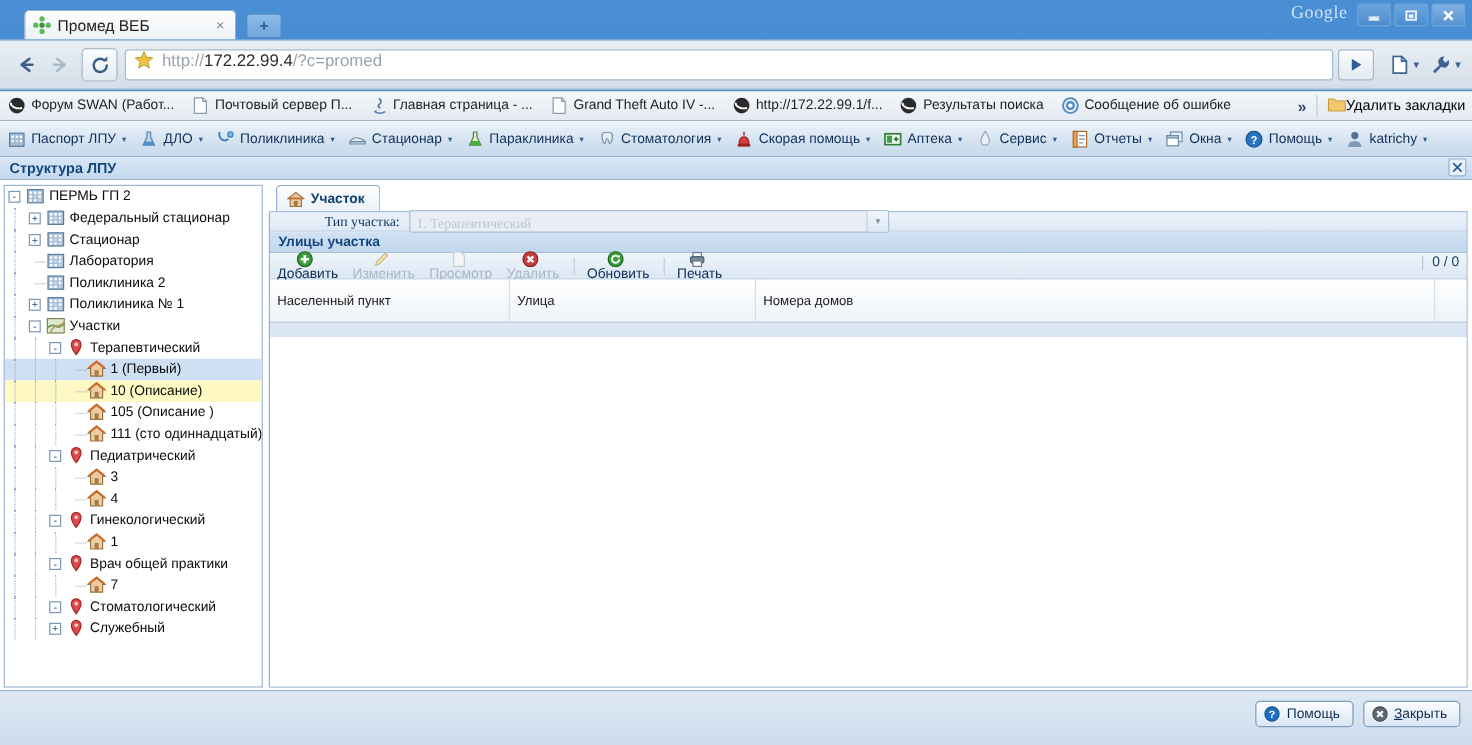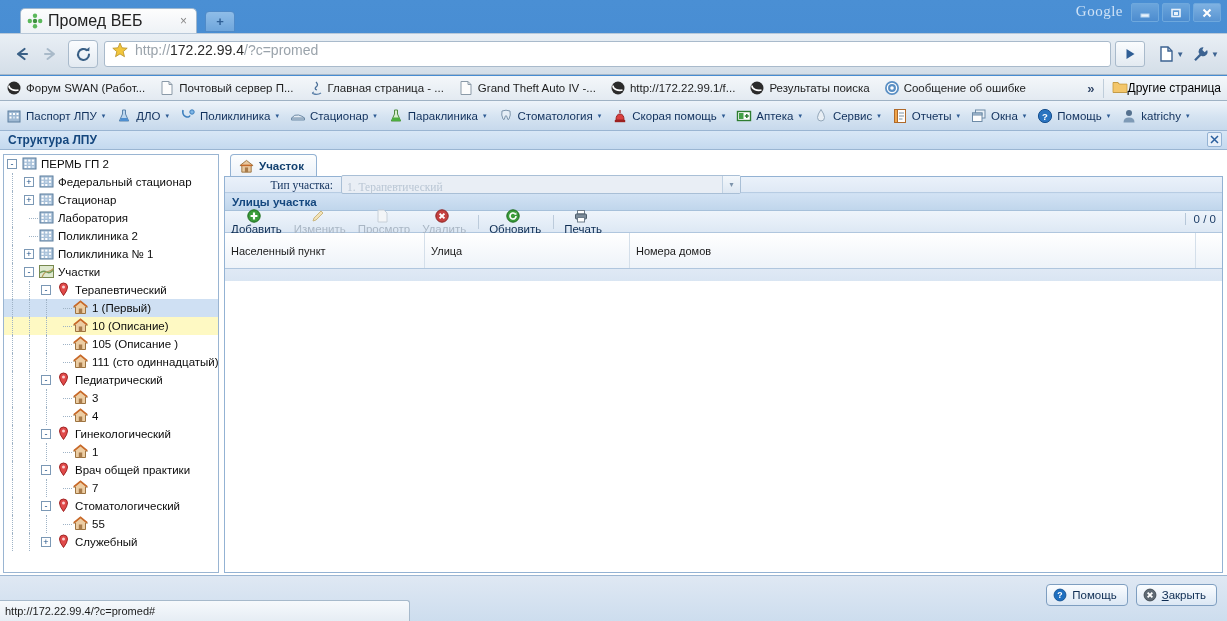--- a/index.html
+++ b/index.html
@@ -42,21 +42,21 @@
   .tabstrip { position: absolute; left: 0; top: 8px; height: 25px; }
   .ctab {
     position: absolute; left: 20px; top: 0; width: 177px; height: 25px;
     background: linear-gradient(180deg,#fdfdfd 0%, #eef2f6 100%);
     border: 1px solid #9fb7ce; border-bottom: none;
     border-radius: 5px 5px 0 0;
     display: flex; align-items: center; padding: 0 6px;
   }
   .ctab .favicon { width: 16px; height: 16px; margin-right: 5px; flex: 0 0 auto; }
   .ctab .tlabel {
-    flex: 1 1 auto; font-size: 16px; color: #222; white-space: nowrap;
+    flex: 1 1 auto; font-size: 13px; color: #222; white-space: nowrap;
     overflow: hidden;
   }
   .ctab .tclose { color: #888; font-size: 12px; padding: 0 3px; }
   .newtab {
     position: absolute; left: 205px; top: 3px; width: 30px; height: 21px;
     background: linear-gradient(180deg,#8fbde8 0%,#6fa6dc 100%);
     border: 1px solid #4f8ac8; border-radius: 4px 4px 0 0;
     display: flex; align-items: center; justify-content: center;
     color: #2e5f96; font-size: 13px; font-weight: bold;
   }
@@ -405,21 +405,21 @@
             <circle cx="8" cy="8" r="1.8" fill="#fff"></circle>
           </svg></span>
       <span class="bmtx">Сообщение об ошибке</span>
     </div>
     <div class="bm-chevron">»</div>
     <div class="bm-other">
       <span class="bmico"><svg width="16" height="16" viewBox="0 0 16 16">
             <path d="M1 3.5 h5 l1.3 1.6 h7.7 v8.4 h-14 z" fill="#f2c濃"></path>
             <path d="M1 3.5 h5 l1.3 1.6 h7.7 v8.4 h-14 z" fill="#f3c66b" stroke="#c79b3d" stroke-width="0.8"></path>
           </svg></span>
-      <span class="bmtx">Другие страница</span>
+      <span class="bmtx">Удалить закладки</span>
     </div>
   </div>
 
   <div class="app">
 
     <div class="appbar">
 
       <div class="menu">
         <span class="mico"><svg width="16" height="16" viewBox="0 0 16 16">
               <rect x="2" y="3" width="12" height="11" fill="#9fb9d3" stroke="#5d7f9f"></rect>
@@ -925,40 +925,20 @@
               <span class="tvl"></span>
             </span>
             <span class="tw">
               <span class="tgl">-</span>
             </span>
             <span class="tico"><svg width="17" height="15" viewBox="0 0 17 15">
                 <path d="M8.5 1 a4 4 0 0 1 4 4 q0 3.4 -4 8.5 q-4 -5.1 -4 -8.5 a4 4 0 0 1 4 -4 z" fill="#e04a4a" stroke="#a12424"></path>
                 <circle cx="8.5" cy="5" r="1.5" fill="#fbd3d3"></circle>
               </svg></span>
             <span class="tlab">Стоматологический</span>
-          </div>
-          <div class="tnode">
-            <span class="tw">
-              <span class="tvl"></span>
-            </span>
-            <span class="tw">
-              <span class="tvl"></span>
-            </span>
-            <span class="tw">
-              <span class="tvl"></span>
-            </span>
-            <span class="tw">
-              <span class="tdot"></span>
-            </span>
-            <span class="tico"><svg width="17" height="15" viewBox="0 0 17 15">
-                <path d="M8.5 1.5 L15.5 7 h-2 v6.5 h-10 v-6.5 h-2 z" fill="#eccda3" stroke="#9c7340"></path>
-                <rect x="6.8" y="8.5" width="3.4" height="5" fill="#a87b4a"></rect>
-                <path d="M2 6.6 L8.5 1.3 L15 6.6" fill="none" stroke="#c96a2a" stroke-width="1.8"></path>
-              </svg></span>
-            <span class="tlab">55</span>
           </div>
           <div class="tnode">
             <span class="tw">
               <span class="tvl"></span>
             </span>
             <span class="tw">
               <span class="tvl"></span>
             </span>
             <span class="tw">
               <span class="tgl">+</span>
@@ -1069,15 +1049,14 @@
         <div class="fbtn">
           <span class="fi"><svg width="14" height="14" viewBox="0 0 16 16">
                 <circle cx="8" cy="8" r="6.8" fill="#5f6a74" stroke="#3d464e"></circle>
                 <path d="M5.3 5.3 L10.7 10.7 M10.7 5.3 L5.3 10.7" stroke="#fff" stroke-width="2.1"></path>
               </svg></span>
           <span><u>З</u><span>акрыть</span></span>
         </div>
       </div>
     </div>
 
-    <div class="statusbar">http://172.22.99.4/?c=promed#</div>
   </div>
 </div>
 
 </body></html>

